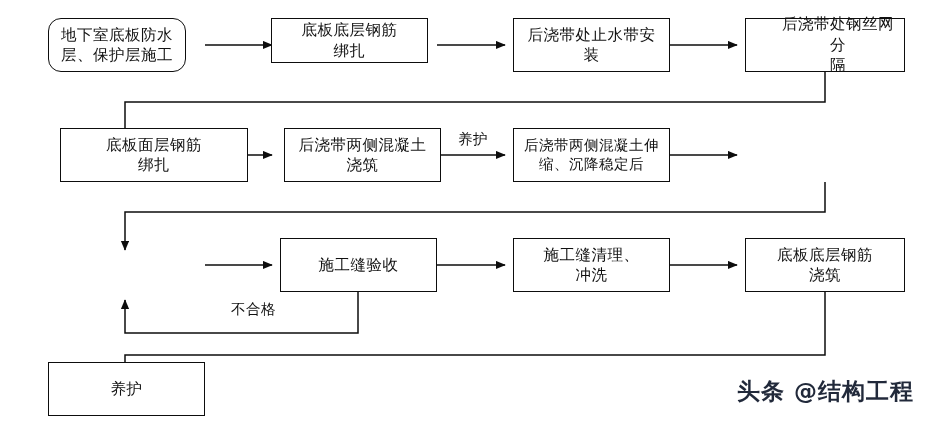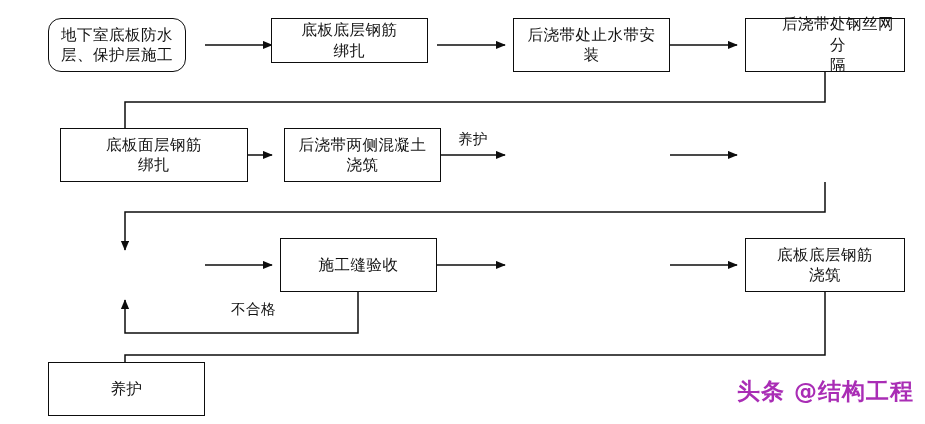--- a/index.html
+++ b/index.html
@@ -52,21 +52,21 @@
     color: #111111;
     letter-spacing: 0.5px;
     background: #ffffff;
     padding: 0 3px;
     white-space: nowrap;
   }
   .watermark {
     position: absolute;
     font-size: 23px;
     font-weight: bold;
-    color: #a21caf;
+    color: #0f172a;
     letter-spacing: 1px;
     white-space: nowrap;
     opacity: 0.92;
   }
 </style>
 </head>
 <body>
 
 <div id="stage">
 
@@ -118,23 +118,31 @@
   </div>
 
   <div class="node" style="left:60px; top:128px; width:188px; height:54px;">
     <span class="node-text">底板面层钢筋
 绑扎</span>
   </div>
   <div class="node" style="left:284px; top:128px; width:157px; height:54px;">
     <span class="node-text">后浇带两侧混凝土
 浇筑</span>
   </div>
+  <div class="node" style="left:513px; top:128px; width:157px; height:54px; font-size:14.5px;">
+    <span class="node-text">后浇带两侧混凝土伸
+缩、沉降稳定后</span>
+  </div>
 
   <div class="node" style="left:280px; top:238px; width:157px; height:54px;align-items:center;">
     <span class="node-text">施工缝验收</span>
+  </div>
+  <div class="node" style="left:513px; top:238px; width:157px; height:54px;">
+    <span class="node-text">施工缝清理、
+冲洗</span>
   </div>
   <div class="node" style="left:745px; top:238px; width:160px; height:54px;">
     <span class="node-text">底板底层钢筋
 浇筑</span>
   </div>
 
   <div class="node" style="left:48px; top:362px; width:157px; height:54px;">
     <span class="node-text">养护</span>
   </div>
 

